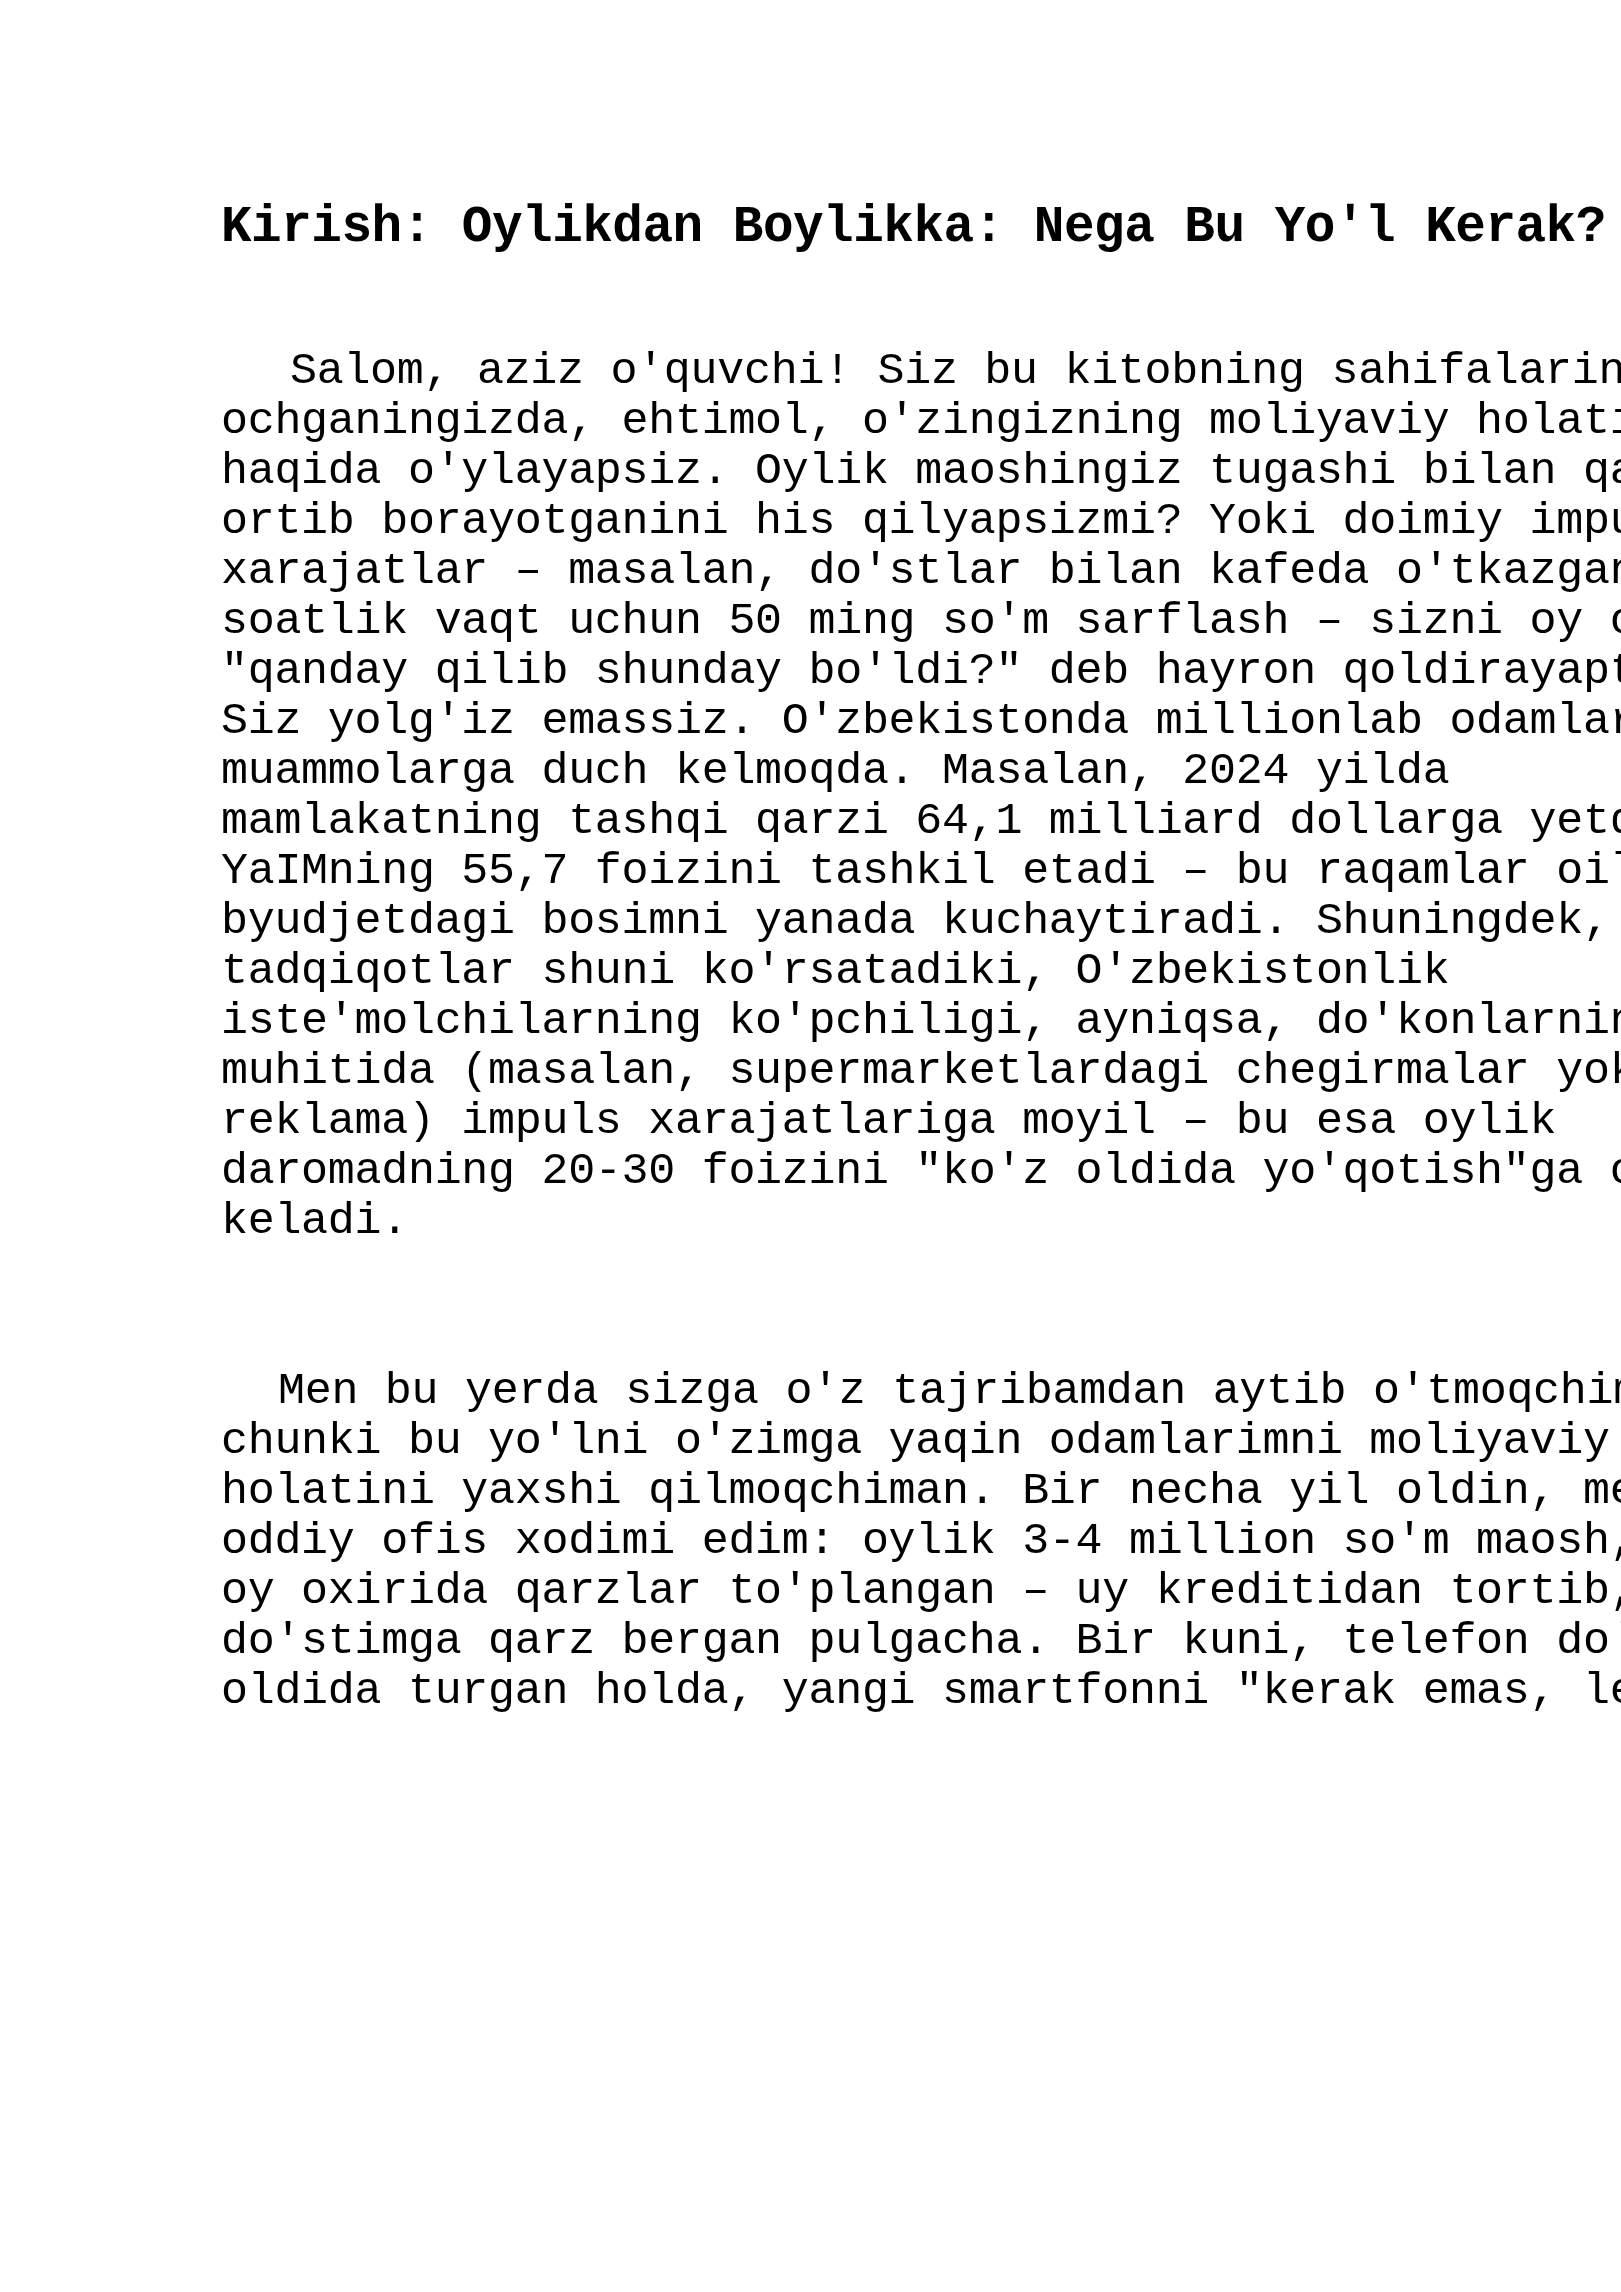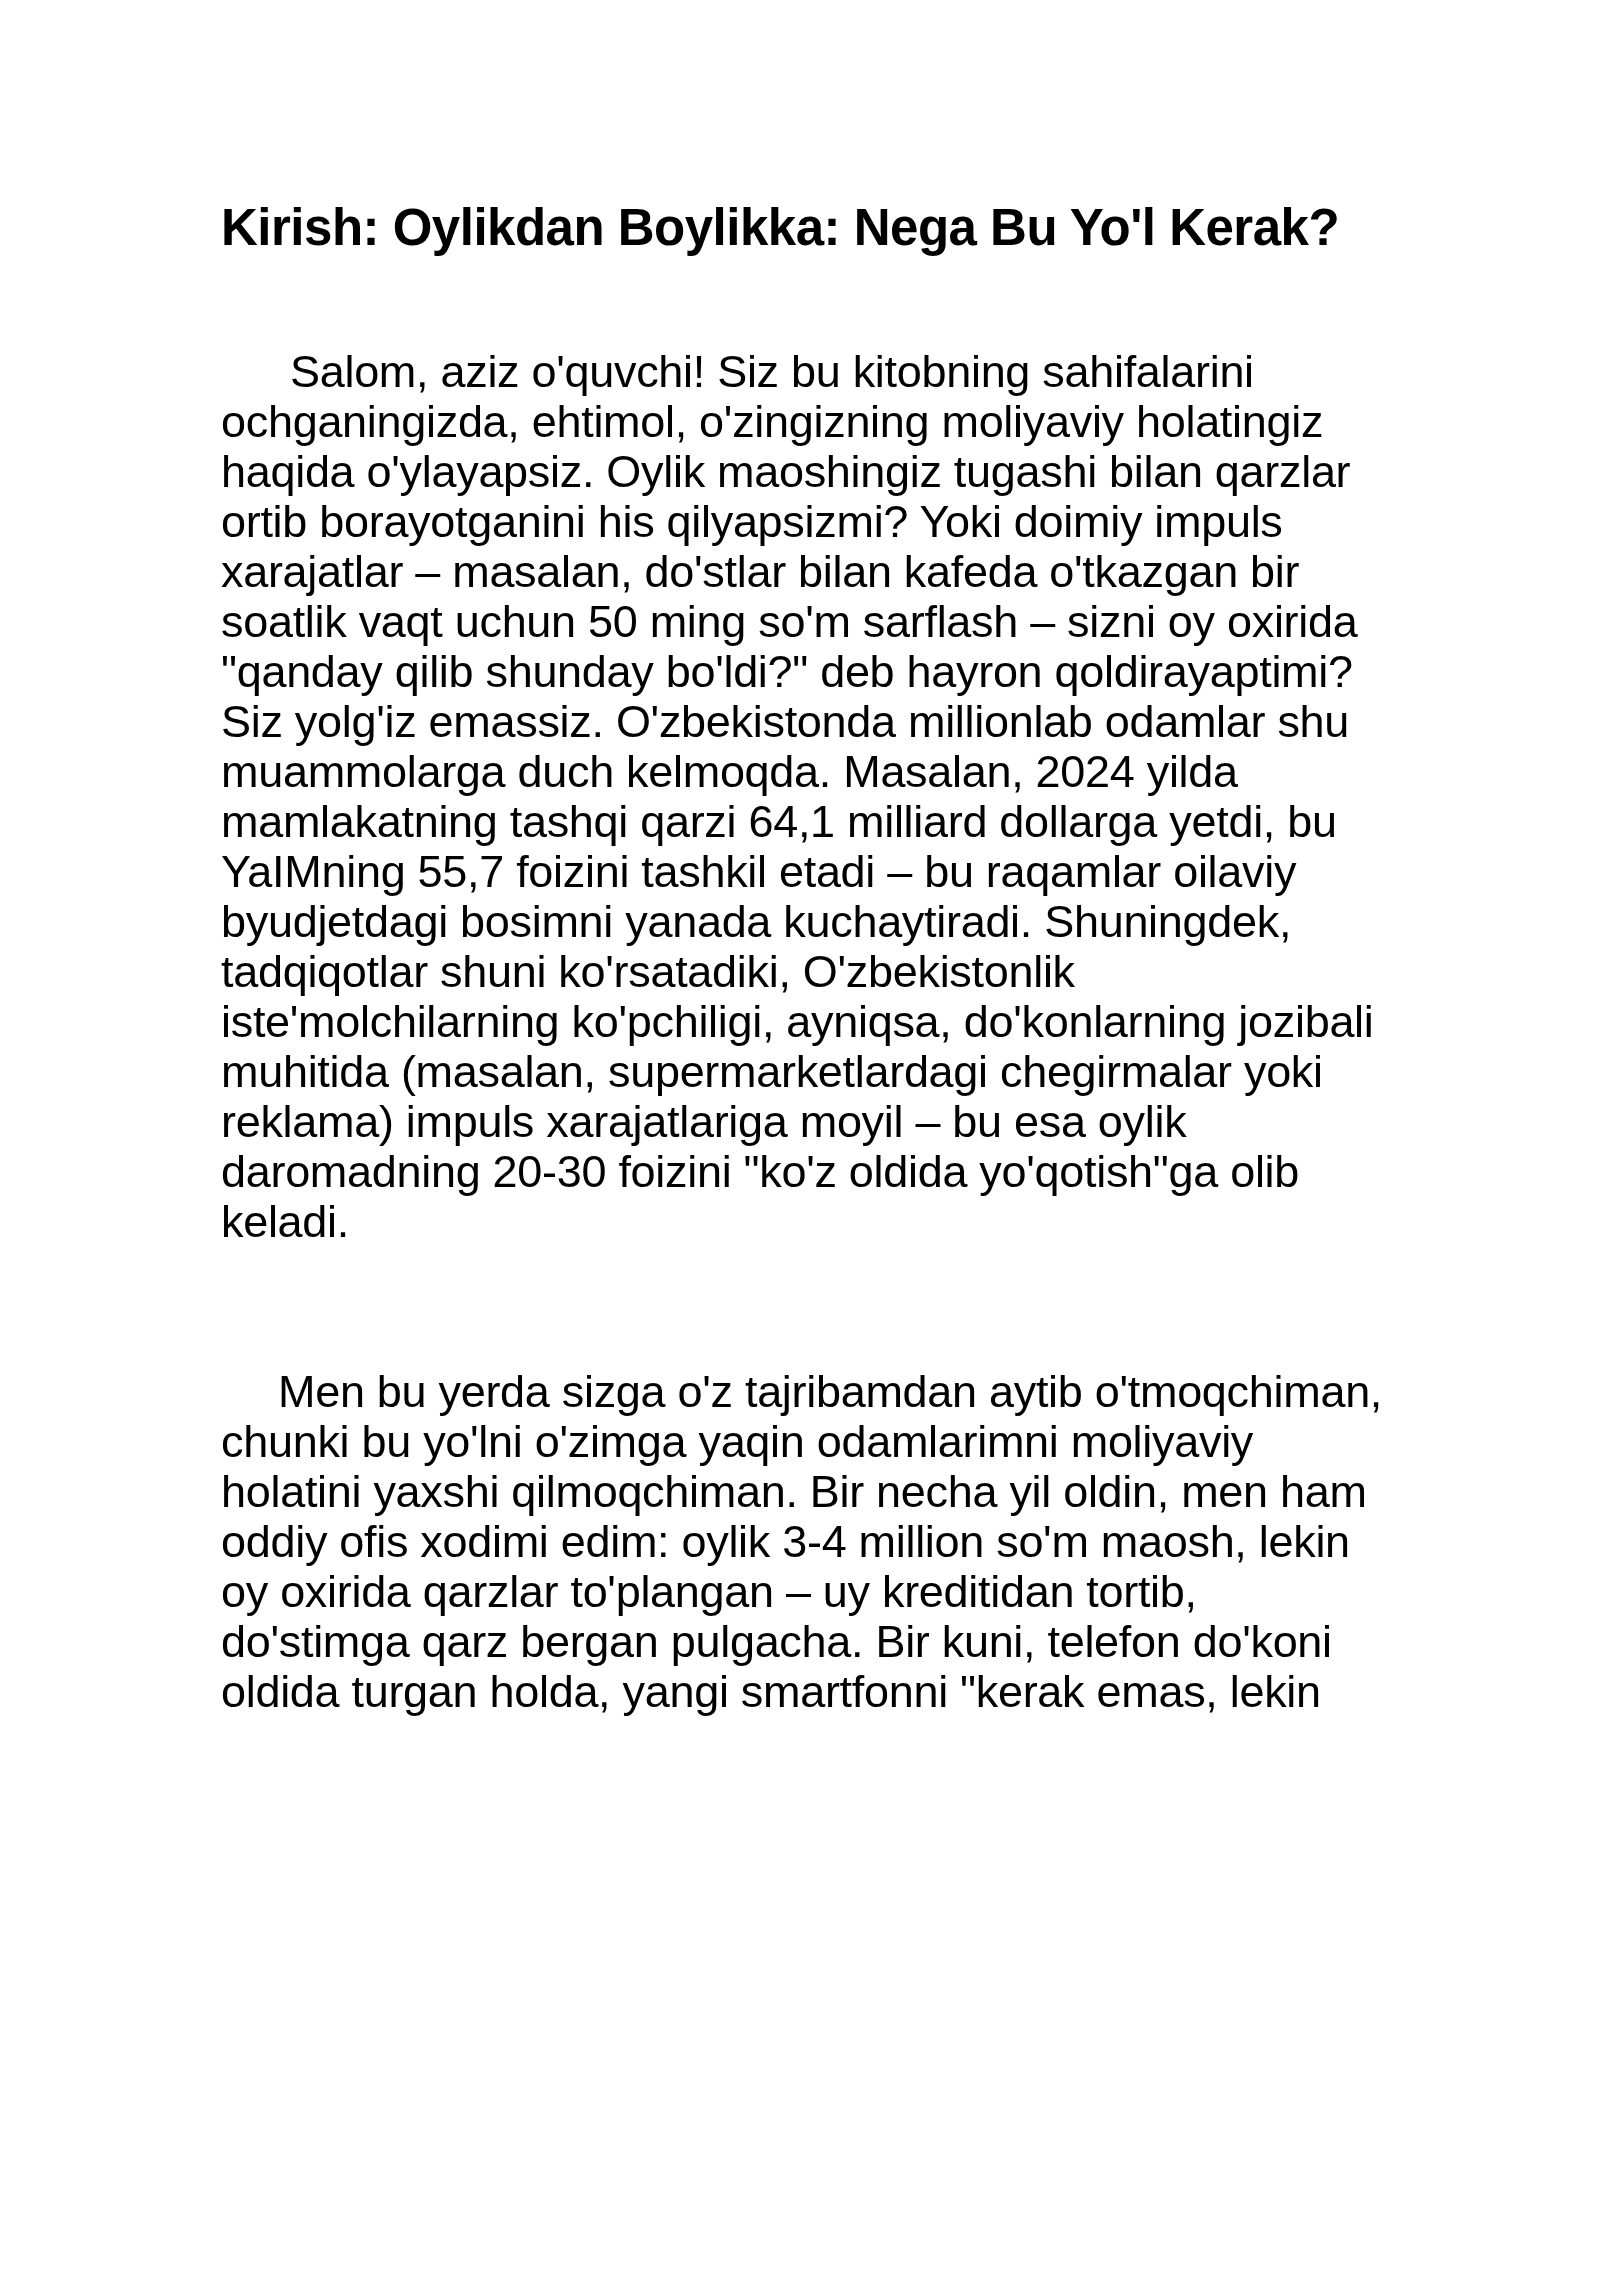--- a/index.html
+++ b/index.html
@@ -8,21 +8,21 @@
     background: #ffffff;
     overflow: hidden;
   }
   .page {
     position: relative;
     width: 1621px;
     height: 2293px;
     box-sizing: border-box;
     background: #ffffff;
     color: #000000;
-    font-family: Liberation Sans, sans-serif;
+    font-family: Liberation Mono, monospace;
     padding: 196px 196px 0 221px;
   }
   .doc-title {
     margin: 0 0 88px 0;
     font-size: 51px;
     line-height: 63px;
     font-weight: 700;
     letter-spacing: -0.5px;
     white-space: pre;
   }

